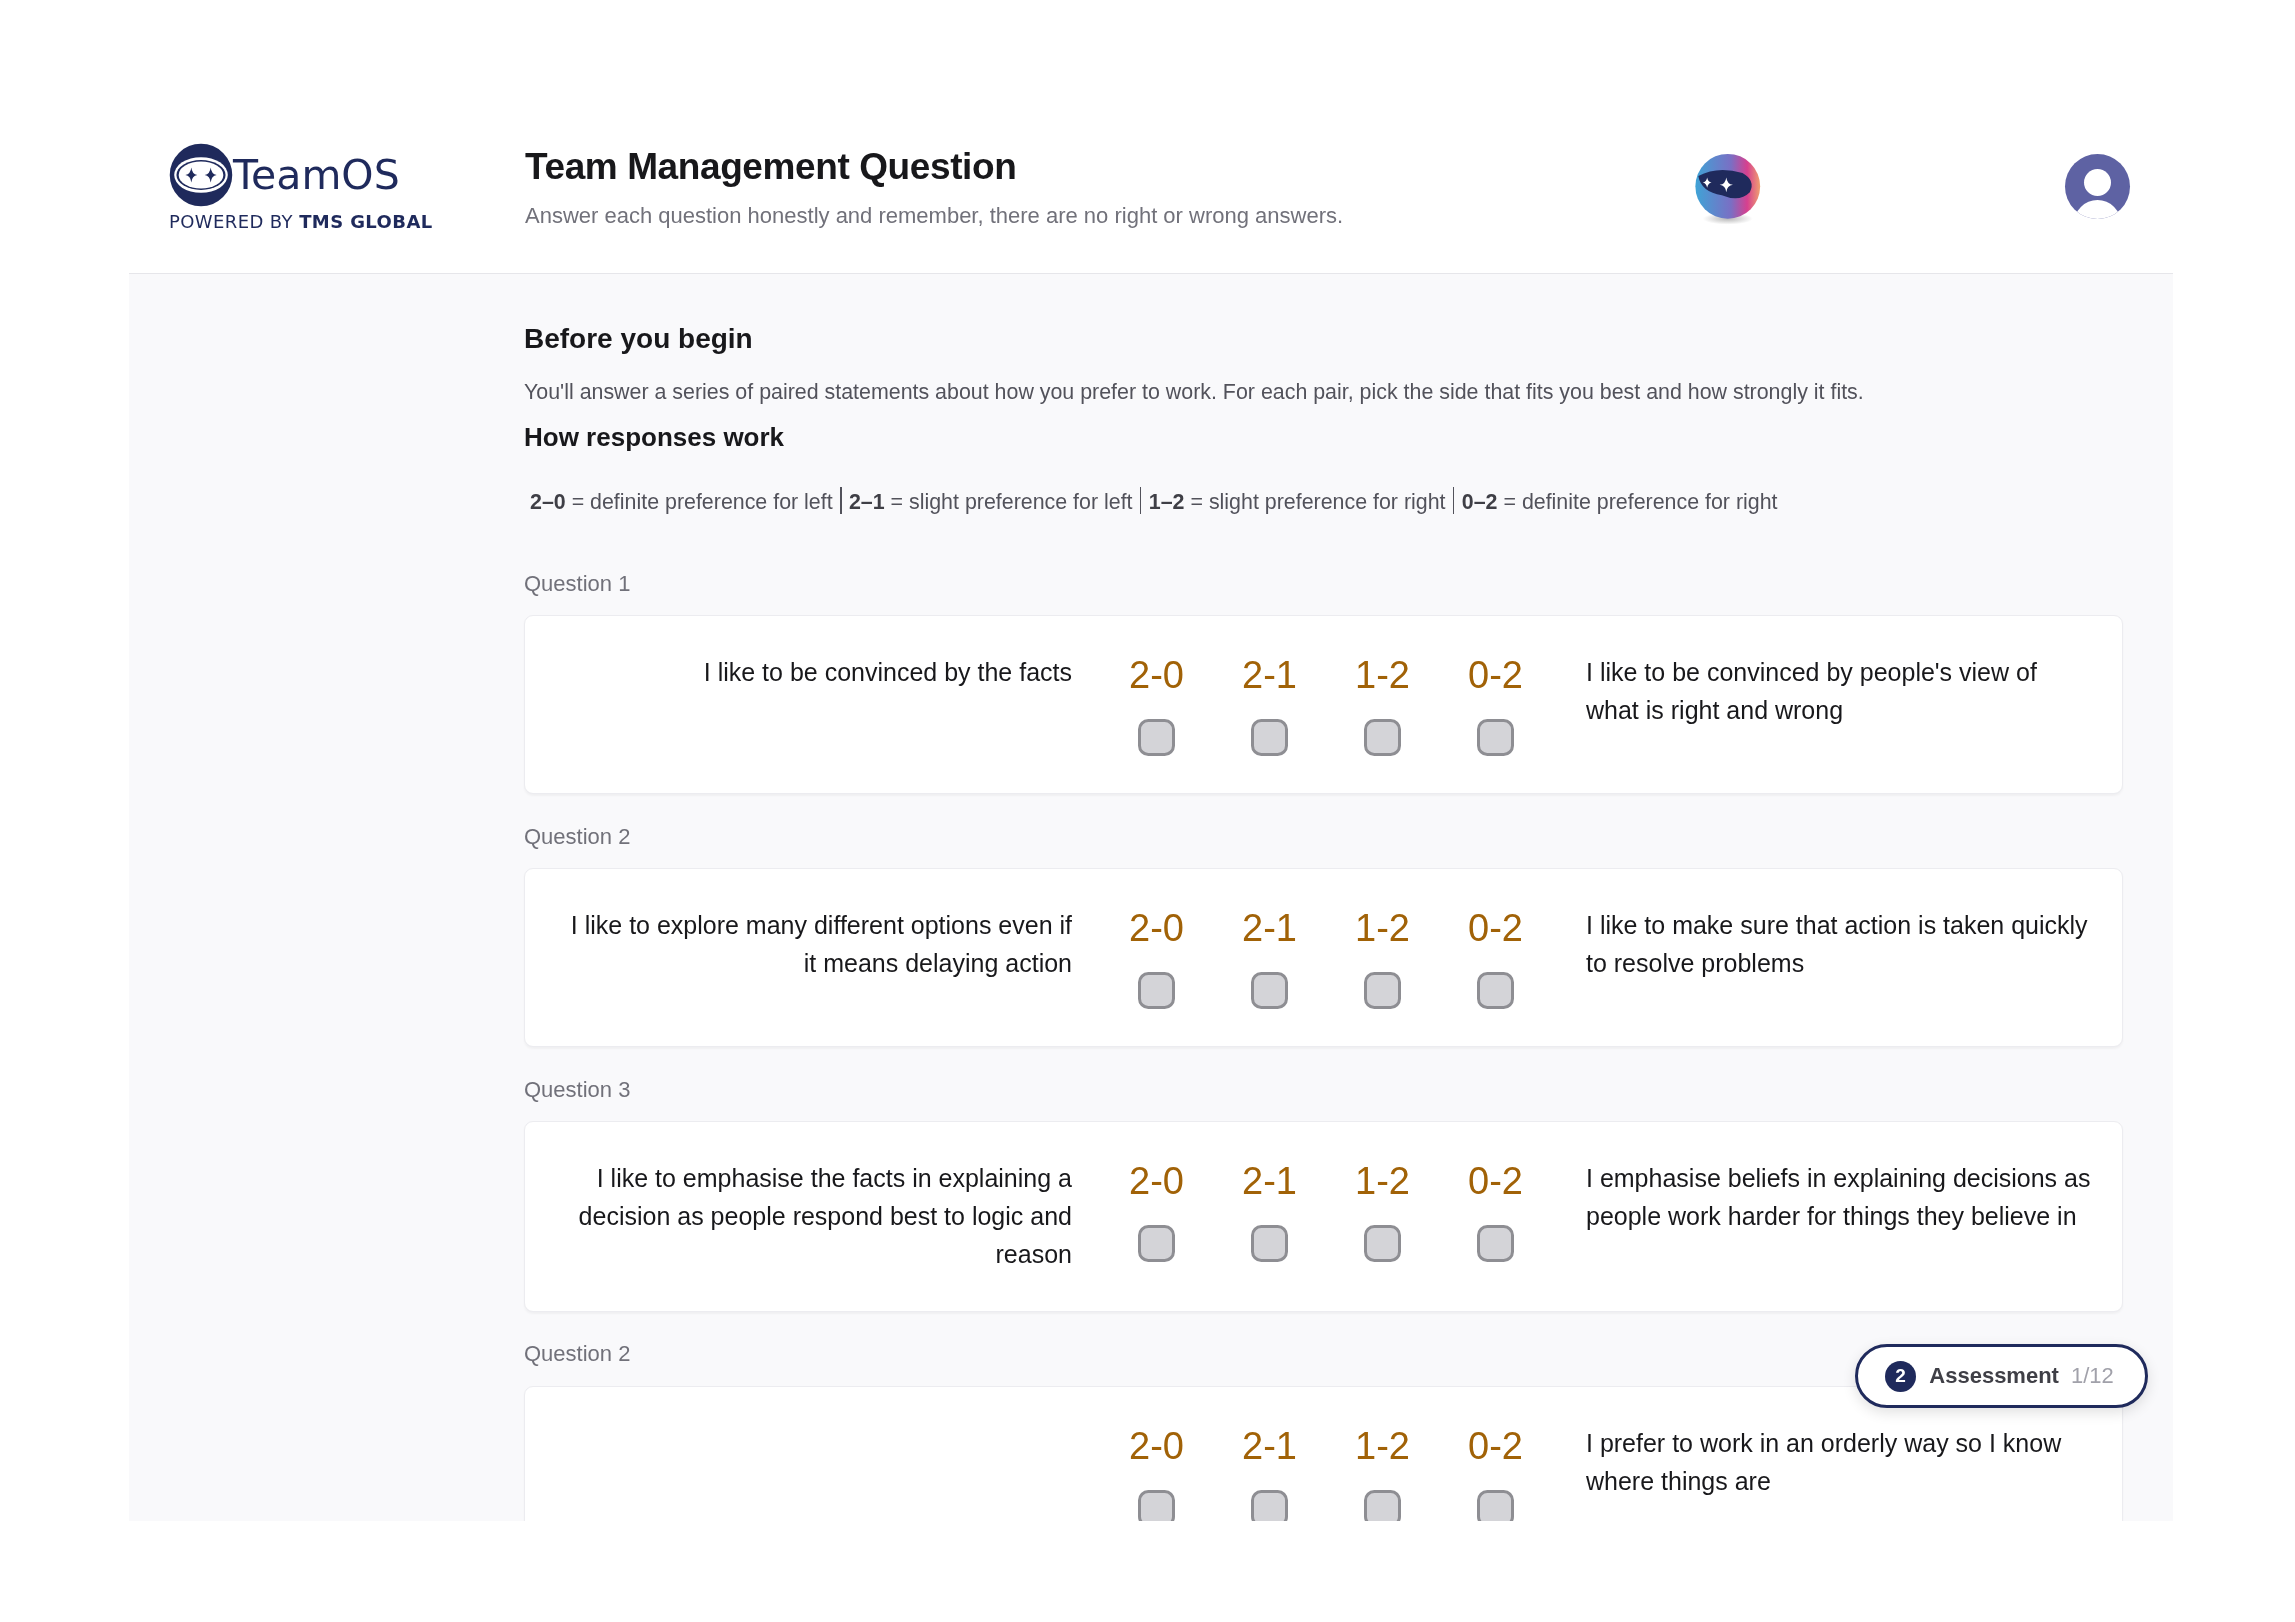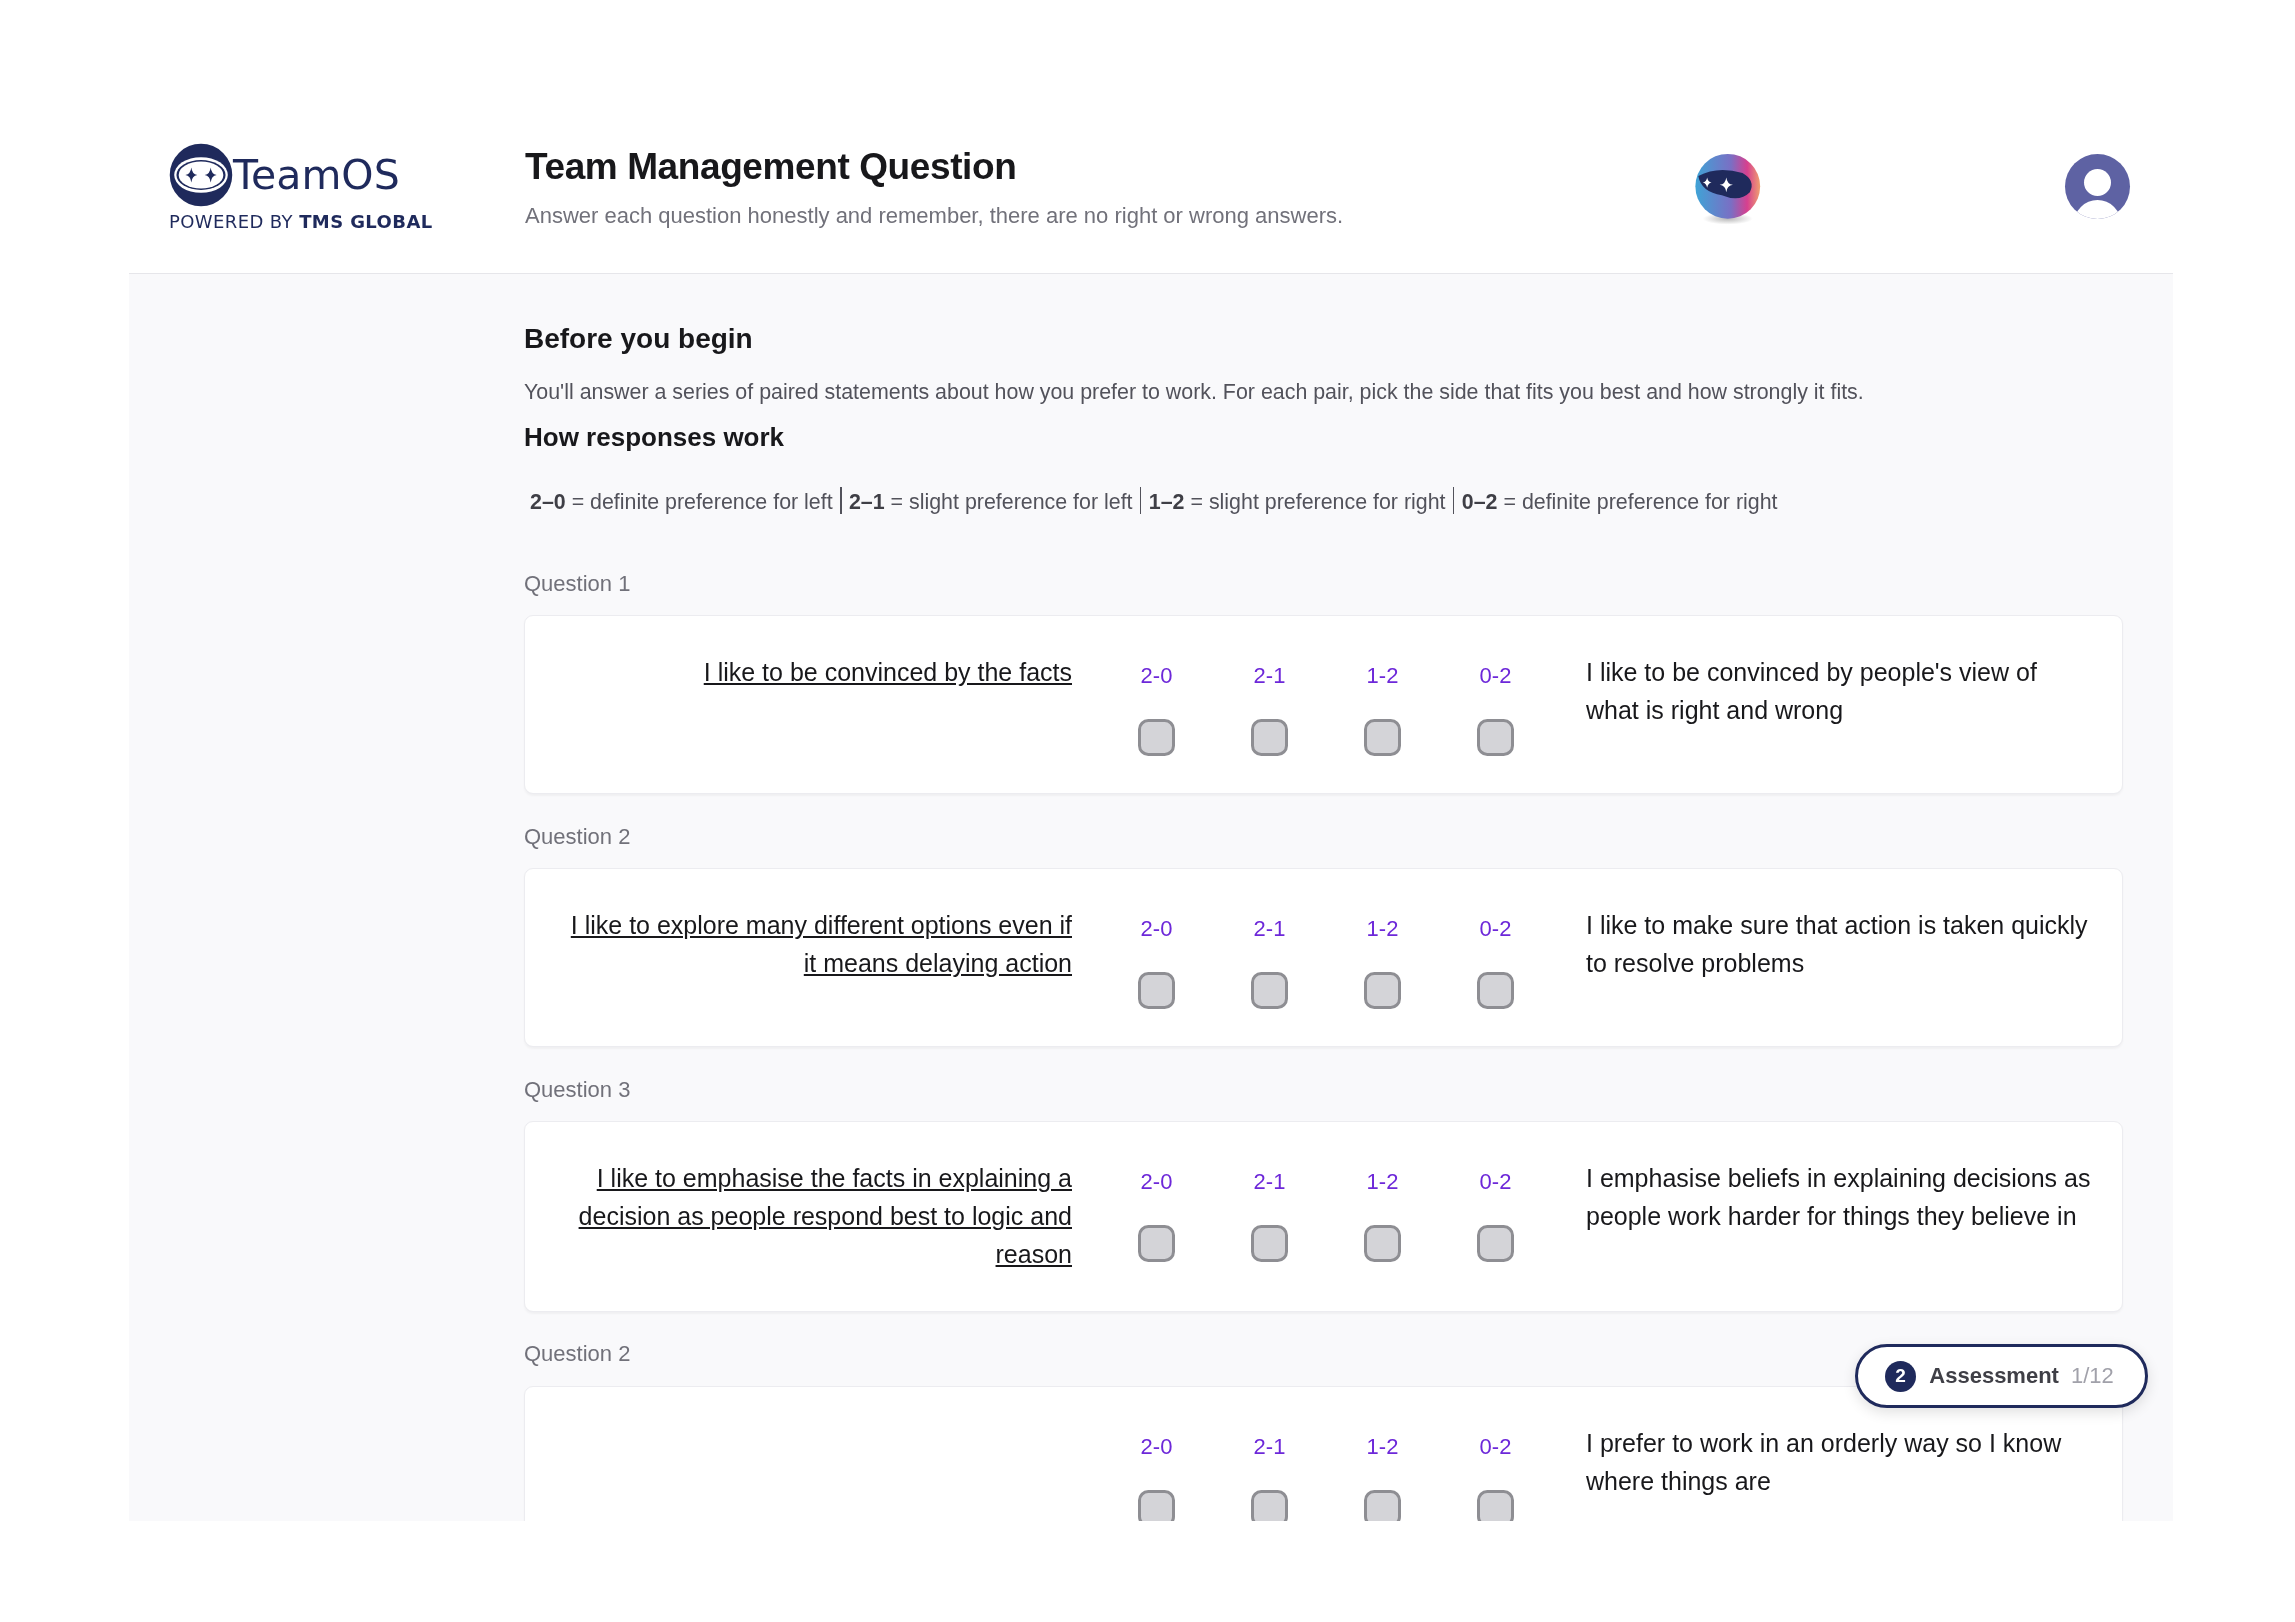--- a/index.html
+++ b/index.html
@@ -61,28 +61,28 @@
   .legend .sep { display: inline-block; width: 1.5px; height: 27px; background: #52525b; vertical-align: -5.2px; margin: 0 7.4px; }
 
   .q-label { position: absolute; font-size: 22px; color: #71717a; }
   .q-card {
     position: absolute; left: 0; width: 1599px; background: #ffffff;
     border: 1.5px solid #ececf0; border-radius: 9px;
     box-shadow: 0 1.5px 2.2px rgba(0,0,0,0.04);
   }
   .q-left {
     position: absolute; left: 30px; width: 517px; text-align: right;
-    font-size: 25px; line-height: 38px; color: #18181b; text-decoration: underline;
+    font-size: 25px; line-height: 38px; color: #18181b;
   }
   .q-right {
     position: absolute; left: 1061px; width: 510px; text-align: left;
     font-size: 25px; line-height: 38px; color: #18181b;
   }
   .opt { position: absolute; width: 89px; text-align: center; }
-  .opt-label { font-size: 22px; color: #6d28d9; line-height: 33px; display: block; }
+  .opt-label { font-size: 38px; color: #a16207; line-height: 33px; display: block; }
   .opt-box {
     display: block; margin: 27px auto 0; width: 37px; height: 37px;
     background: #d4d4d8; border: 3px solid #8e8e93; border-radius: 10.3px;
     cursor: pointer;
   }
 
   
   .pill {
     position: absolute; left: 1855px; top: 1344px; width: 293px; height: 64px;
     background: #ffffff; border: 3px solid #1f2a5c; border-radius: 32px;

